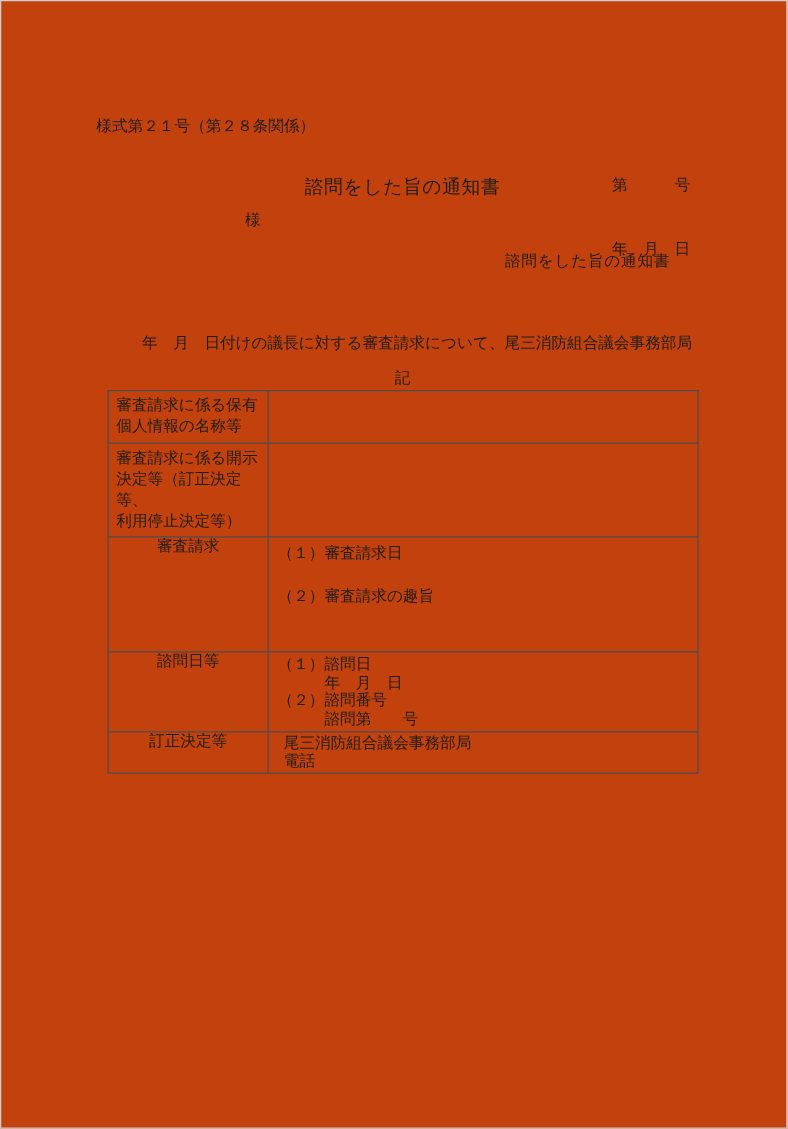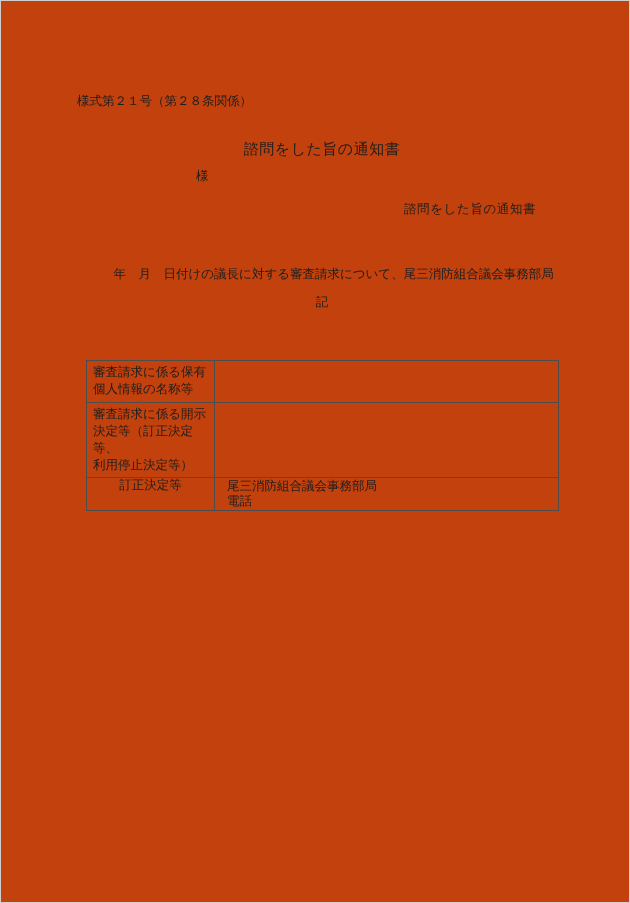--- a/index.html
+++ b/index.html
@@ -67,21 +67,20 @@
   }
   table.notice-table {
     position: absolute;
     left: 85px;
     top: 311px;
     width: 472px;
     border-collapse: collapse;
     table-layout: fixed;
     font-size: 12.5px;
     color: #1e1e1e;
-    margin-top: 48px;
   }
   table.notice-table td {
     border: 1px solid #4d4d4d;
     vertical-align: top;
     white-space: pre-line;
     overflow: hidden;
   }
   td.col-label { width: 128px; }
   td.col-content { width: 344px; }
   tr.row-1 { height: 42px; }
@@ -112,20 +111,24 @@
     line-height: 15px;
   }
 </style>
 </head>
 <body>
 
 <div class="page">
 
   <div class="form-number">様式第２１号（第２８条関係）</div>
 
+  <div class="doc-meta">
+    <div>第　　　号</div>
+    <div>年　月　日</div>
+  </div>
 
   <div class="doc-title">諮問をした旨の通知書</div>
 
   <div class="addressee">様</div>
 
   <div class="sender">諮問をした旨の通知書</div>
 
   <div class="body-paragraph">
     <div>　　　年　月　日付けの議長に対する審査請求について、尾三消防組合議会事務部局</div>
   </div>
@@ -138,20 +141,33 @@
         <td class="col-label label-topleft">審査請求に係る保有
 個人情報の名称等</td>
         <td class="col-content content-r1"></td>
       </tr>
       <tr class="row-2">
         <td class="col-label label-topleft">審査請求に係る開示
 決定等（訂正決定等、
 利用停止決定等）</td>
         <td class="col-content content-r2"></td>
       </tr>
+      <tr class="row-3">
+        <td class="col-label label-center">審査請求</td>
+        <td class="col-content content-r3">（１）審査請求日
+
+（２）審査請求の趣旨</td>
+      </tr>
+      <tr class="row-4">
+        <td class="col-label label-center">諮問日等</td>
+        <td class="col-content content-r4">（１）諮問日
+　　　年　月　日
+（２）諮問番号
+　　　諮問第　　号</td>
+      </tr>
       <tr class="row-5">
         <td class="col-label label-center">訂正決定等</td>
         <td class="col-content content-r5">尾三消防組合議会事務部局
 電話</td>
       </tr>
     </tbody>
   </table>
 
 </div>
 

